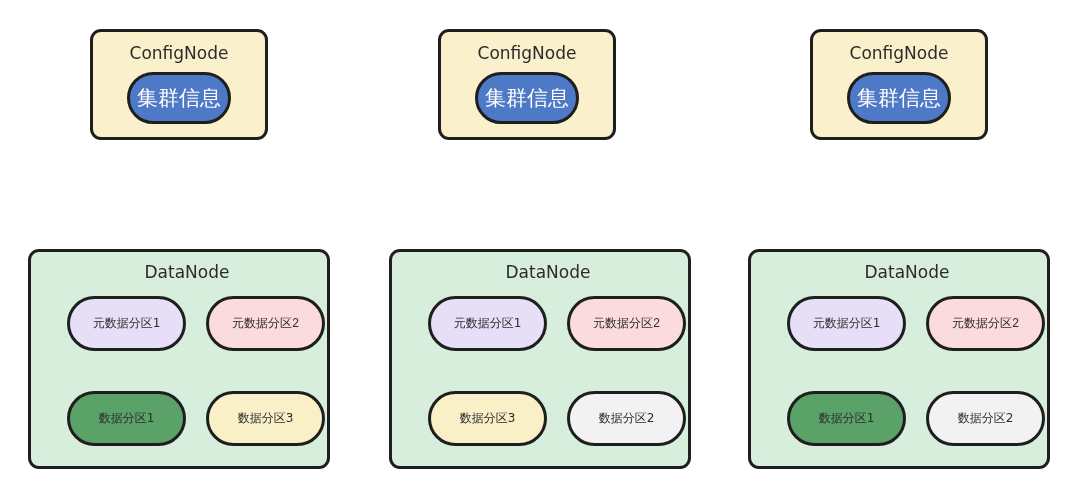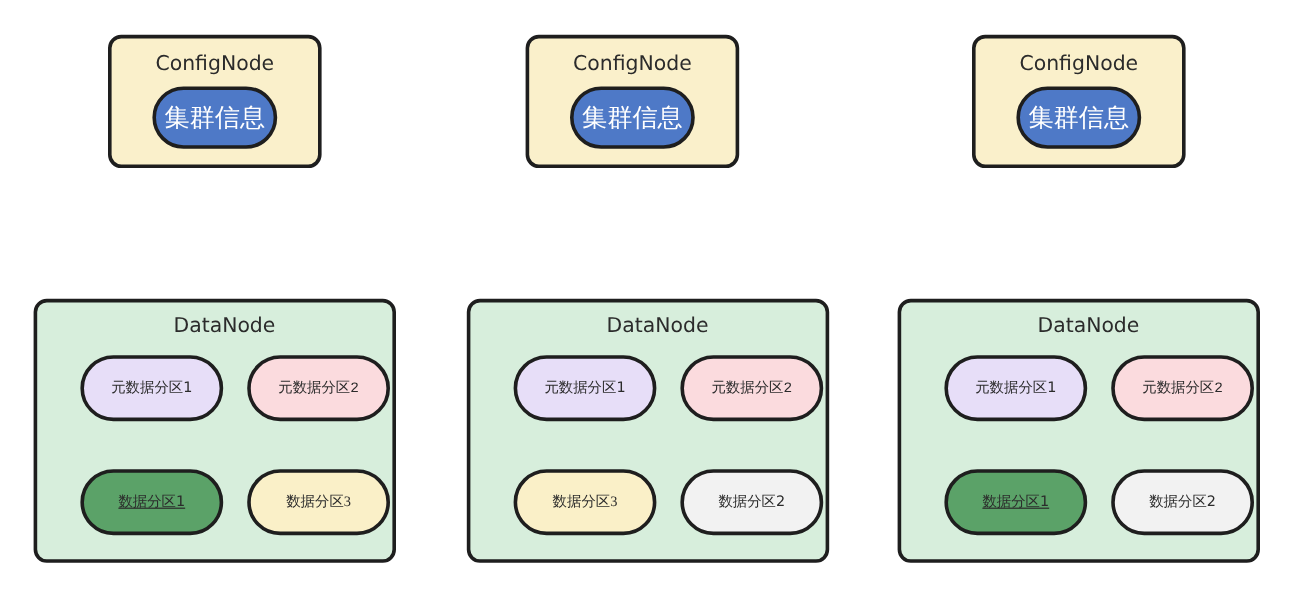--- a/index.html
+++ b/index.html
@@ -83,22 +83,22 @@
     height:55px;
     border:3px solid var(--ink,#1e1e1e);
     border-radius:28px;
     font-size:12px;
     white-space:nowrap;
     color:var(--text,#2b2b2b);
   }
   .pill[data-color="blue"]{background:var(--pill-blue,#4E79C7);color:#ffffff;}
   .pill[data-color="lavender"]{background:var(--pill-lavender,#E7DEF8);}
   .pill[data-color="pink"]{background:var(--pill-pink,#FBDBDE);font-family:Liberation Mono, monospace;}
-  .pill[data-color="green"]{background:var(--pill-green,#5BA268);text-decoration:underline;}
-  .pill[data-color="yellow"]{background:var(--pill-yellow,#FAF0C8);font-family:Liberation Serif, serif;}
+  .pill[data-color="green"]{background:var(--pill-green,#5BA268);}
+  .pill[data-color="yellow"]{background:var(--pill-yellow,#FAF0C8);}
   .pill[data-color="white"]{background:var(--pill-white,#F2F2F2);}
 </style>
 </head>
 <body>
 
 <div class="canvas">
 
   <div class="config-node pos-0">
     <div class="node-title">ConfigNode</div>
     <div class="pill" data-color="blue">集群信息</div>

